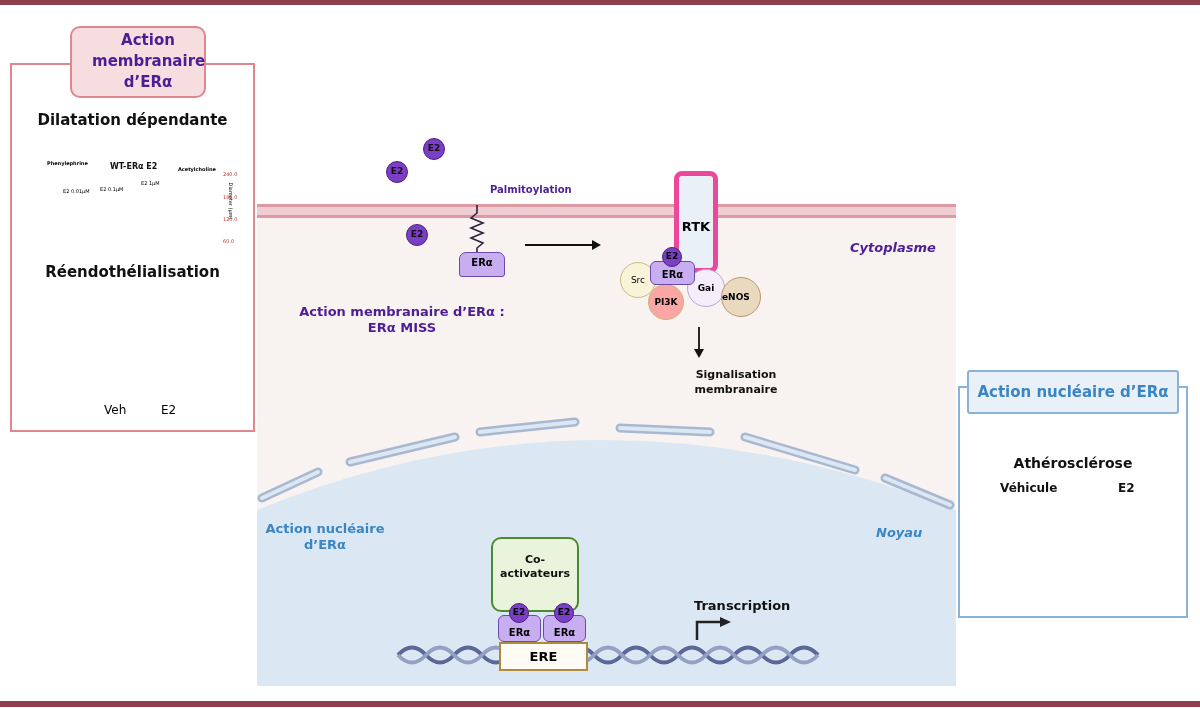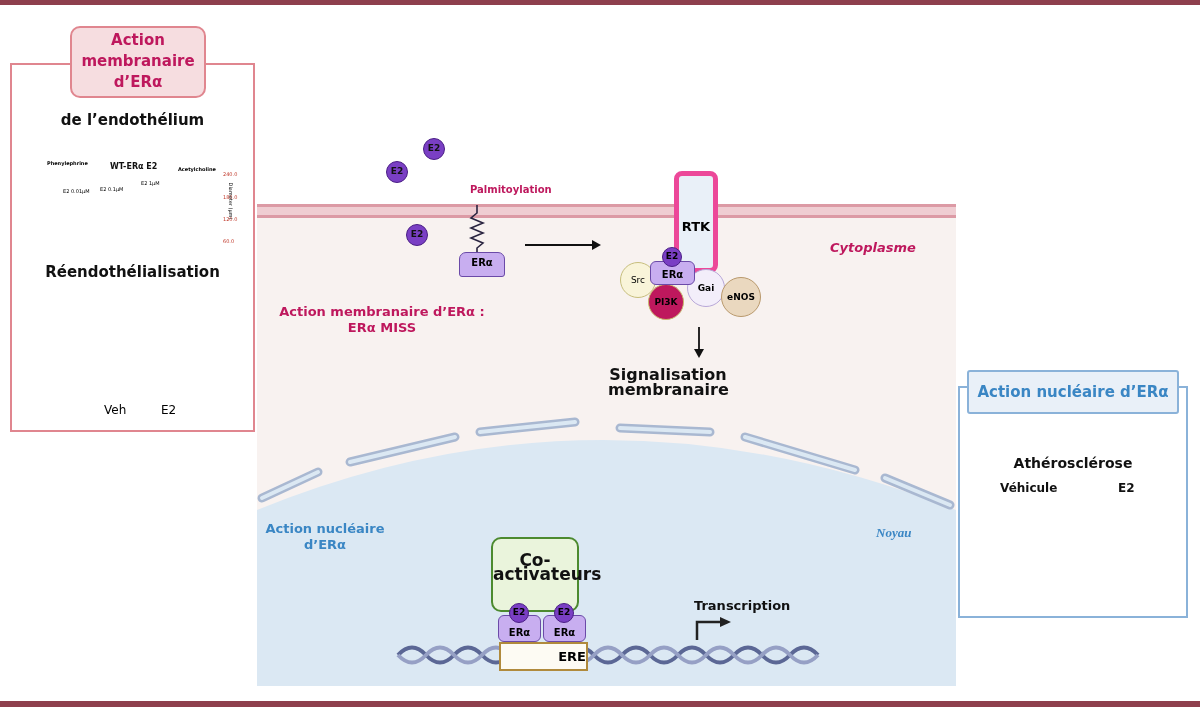--- a/index.html
+++ b/index.html
@@ -6,21 +6,21 @@
   body{width:1200px;height:709px;position:relative;overflow:hidden;background:#ffffff;font-family:"DejaVu Sans",sans-serif;}
   .abs{position:absolute;}
   .topbar{left:0;top:0;width:1200px;height:5px;background:#8e3f4d;}
   .botbar{left:0;top:701px;width:1200px;height:6px;background:#8e3f4d;}
 
   
   .cyto{left:257px;top:216px;width:699px;height:470px;background:#f8f2f0;}
   .membrane{left:257px;top:204px;width:699px;height:14px;background:#efcdd2;border-top:3px solid #dc9aa5;border-bottom:3px solid #dc9aa5;box-sizing:border-box;}
   svg.main{position:absolute;left:0;top:0;}
 
-  .pink-lbl{color:#be185d;font-weight:bold;font-family:"DejaVu Sans",sans-serif;}
+  .pink-lbl{color:#4c1d95;font-weight:bold;font-family:"DejaVu Sans",sans-serif;padding-left:20px;}
   .blue-lbl{color:#3a86c4;font-weight:bold;font-family:"DejaVu Sans",sans-serif;}
   .dark-lbl{color:#111;font-weight:bold;font-family:"DejaVu Sans",sans-serif;}
 
   
   .lpanel{left:10px;top:63px;width:245px;height:369px;border:2px solid #e0868f;background:#fff;box-sizing:border-box;}
   .ltitle{left:70px;top:26px;width:136px;height:72px;background:#f6dde0;border:2px solid #e0868f;border-radius:10px;box-sizing:border-box;text-align:center;font-size:15px;line-height:21px;padding-top:2px;}
   .rpanel{left:958px;top:386px;width:230px;height:232px;border:2px solid #8ab2d9;background:#fff;box-sizing:border-box;}
   .rtitle{left:967px;top:370px;width:212px;height:44px;background:#e9f0f8;border:2px solid #8ab2d9;border-radius:3px;box-sizing:border-box;text-align:center;font-size:15px;line-height:40px;}
 
   .centered{text-align:center;}
@@ -117,21 +117,21 @@
   </g>
 </svg>
 
 <div class="abs lpanel"></div>
 <div class="abs ltitle pink-lbl">
   <div>Action</div>
   <div>membranaire</div>
   <div>d’ERα</div>
 </div>
 <div class="abs dark-lbl centered" style="left:12px;top:110px;width:241px;font-size:15px;line-height:21px;">
-  <div>de l’endothélium</div>
+  <div>Dilatation dépendante</div>
 </div>
 <div class="abs dark-lbl" style="left:110px;top:162px;font-size:8px;">WT-ERα E2</div>
 <div class="abs" style="left:47px;top:160px;font-size:5px;font-weight:bold;">Phenylephrine</div>
 <div class="abs" style="left:63px;top:188px;font-size:5px;">E2 0.01µM</div>
 <div class="abs" style="left:100px;top:186px;font-size:5px;">E2 0.1µM</div>
 <div class="abs" style="left:141px;top:180px;font-size:5px;">E2 1µM</div>
 <div class="abs" style="left:178px;top:166px;font-size:5px;font-weight:bold;">Acetylcholine</div>
 <div class="abs" style="left:223px;top:171px;font-size:5px;color:#c0392b;">240.0</div>
 <div class="abs" style="left:223px;top:194px;font-size:5px;color:#c0392b;">180.0</div>
 <div class="abs" style="left:223px;top:216px;font-size:5px;color:#c0392b;">120.0</div>
@@ -144,52 +144,52 @@
 
 <div class="abs" style="left:423px;top:138px;width:22px;height:22px;border-radius:50%;background:#7a3fc4;border:1.5px solid #4b1f86;box-sizing:border-box;color:#111;font-size:9px;font-weight:bold;text-align:center;line-height:19px;">E2</div>
 <div class="abs" style="left:386px;top:161px;width:22px;height:22px;border-radius:50%;background:#7a3fc4;border:1.5px solid #4b1f86;box-sizing:border-box;color:#111;font-size:9px;font-weight:bold;text-align:center;line-height:19px;">E2</div>
 <div class="abs" style="left:406px;top:224px;width:22px;height:22px;border-radius:50%;background:#7a3fc4;border:1.5px solid #4b1f86;box-sizing:border-box;color:#111;font-size:9px;font-weight:bold;text-align:center;line-height:19px;">E2</div>
 
 <div class="abs pink-lbl" style="left:470px;top:184px;font-size:10px;">Palmitoylation</div>
 <div class="abs" style="left:459px;top:252px;width:46px;height:25px;background:#c8aef0;border:1.5px solid #6b4aa8;border-radius:7px 7px 3px 3px;box-sizing:border-box;font-size:10px;font-weight:bold;text-align:center;line-height:20px;">ERα</div>
 
 <div class="abs" style="left:674px;top:171px;width:44px;height:102px;background:#e9f0f8;border:5px solid #ec4899;border-radius:8px;box-sizing:border-box;font-size:13px;font-weight:bold;text-align:center;padding-top:43px;">RTK</div>
 <div class="abs" style="left:620px;top:262px;width:34px;height:34px;border-radius:50%;background:#f9f4d9;border:1px solid #c7be7d;font-size:9px;font-weight:normal;text-align:center;line-height:34px;">Src</div>
-<div class="abs" style="left:648px;top:284px;width:34px;height:34px;border-radius:50%;background:#be185d;border:1px solid #c7b86b;font-size:9px;font-weight:bold;text-align:center;line-height:34px;">PI3K</div>
+<div class="abs" style="left:648px;top:284px;width:34px;height:34px;border-radius:50%;background:#fca5a5;border:1px solid #c7b86b;font-size:9px;font-weight:bold;text-align:center;line-height:34px;">PI3K</div>
 <div class="abs" style="left:687px;top:269px;width:36px;height:36px;border-radius:50%;background:#f3eefa;border:1px solid #b8a7d8;font-size:9px;font-weight:bold;text-align:center;line-height:36px;">Gai</div>
-<div class="abs" style="left:721px;top:277px;width:38px;height:38px;border-radius:50%;background:#ead8bf;border:1px solid #b9996c;font-size:9px;font-weight:bold;text-align:center;line-height:38px;">eNOS</div>
+<div class="abs" style="left:721px;top:277px;width:38px;height:38px;border-radius:50%;background:#ead8bf;border:1px solid #b9996c;font-size:9px;font-weight:bold;text-align:left;line-height:38px;">eNOS</div>
 <div class="abs" style="left:650px;top:261px;width:45px;height:24px;background:#c8aef0;border:1.5px solid #6b4aa8;border-radius:6px;box-sizing:border-box;font-size:10px;font-weight:bold;text-align:center;line-height:26px;">ERα</div>
 <div class="abs" style="left:662px;top:247px;width:20px;height:20px;border-radius:50%;background:#7a3fc4;border:1.5px solid #4b1f86;box-sizing:border-box;font-size:9px;font-weight:bold;text-align:center;line-height:17px;">E2</div>
 
-<div class="abs dark-lbl centered" style="left:608px;top:367px;width:120px;font-size:16px;line-height:15px;">
+<div class="abs dark-lbl centered" style="left:676px;top:367px;width:120px;font-size:11px;line-height:15px;">
   <div>Signalisation</div>
   <div>membranaire</div>
 </div>
 
 <div class="abs pink-lbl" style="left:830px;top:240px;font-size:13px;font-style:italic;">Cytoplasme</div>
 <div class="abs pink-lbl centered" style="left:262px;top:304px;width:240px;font-size:13px;line-height:16px;">
   <div>Action membranaire d’ERα :</div>
   <div>ERα MISS</div>
 </div>
 
 <div class="abs blue-lbl centered" style="left:265px;top:521px;width:120px;font-size:13px;line-height:16px;">
   <div>Action nucléaire</div>
   <div>d’ERα</div>
 </div>
-<div class="abs blue-lbl" style="left:876px;top:525px;font-size:13px;font-style:italic;font-family:Liberation Serif, serif;">Noyau</div>
+<div class="abs blue-lbl" style="left:876px;top:525px;font-size:13px;font-style:italic;">Noyau</div>
 
-<div class="abs dark-lbl centered" style="left:491px;top:537px;width:88px;height:75px;background:#eaf4dc;border:2px solid #4c8a2f;border-radius:10px;box-sizing:border-box;font-size:17px;line-height:14px;padding-top:14px;">
+<div class="abs dark-lbl centered" style="left:491px;top:537px;width:88px;height:75px;background:#eaf4dc;border:2px solid #4c8a2f;border-radius:10px;box-sizing:border-box;font-size:11px;line-height:14px;padding-top:14px;">
   <div>Co-</div>
   <div>activateurs</div>
 </div>
 <div class="abs" style="left:498px;top:615px;width:43px;height:27px;background:#c8aef0;border:1.5px solid #6b4aa8;border-radius:6px;box-sizing:border-box;font-size:10px;font-weight:bold;text-align:center;line-height:34px;">ERα</div>
 <div class="abs" style="left:543px;top:615px;width:43px;height:27px;background:#c8aef0;border:1.5px solid #6b4aa8;border-radius:6px;box-sizing:border-box;font-size:10px;font-weight:bold;text-align:center;line-height:34px;">ERα</div>
 <div class="abs" style="left:509px;top:603px;width:20px;height:20px;border-radius:50%;background:#7a3fc4;border:1.5px solid #4b1f86;box-sizing:border-box;font-size:9px;font-weight:bold;text-align:center;line-height:17px;">E2</div>
 <div class="abs" style="left:554px;top:603px;width:20px;height:20px;border-radius:50%;background:#7a3fc4;border:1.5px solid #4b1f86;box-sizing:border-box;font-size:9px;font-weight:bold;text-align:center;line-height:17px;">E2</div>
-<div class="abs" style="left:499px;top:642px;width:89px;height:29px;background:#fdfbf3;border:2px solid #b08a3c;box-sizing:border-box;font-size:13px;font-weight:bold;text-align:right;line-height:25px;">ERE</div>
+<div class="abs" style="left:499px;top:642px;width:89px;height:29px;background:#fdfbf3;border:2px solid #b08a3c;box-sizing:border-box;font-size:13px;font-weight:bold;text-align:center;line-height:25px;">ERE</div>
 <div class="abs dark-lbl" style="left:694px;top:598px;font-size:13px;">Transcription</div>
 
 <div class="abs rpanel"></div>
 <div class="abs rtitle blue-lbl">Action nucléaire d’ERα</div>
 <div class="abs dark-lbl centered" style="left:960px;top:455px;width:226px;font-size:14px;">Athérosclérose</div>
 <div class="abs dark-lbl" style="left:1000px;top:481px;font-size:12px;">Véhicule</div>
 <div class="abs dark-lbl" style="left:1118px;top:481px;font-size:12px;">E2</div>
 
 <div class="abs botbar"></div>
 

